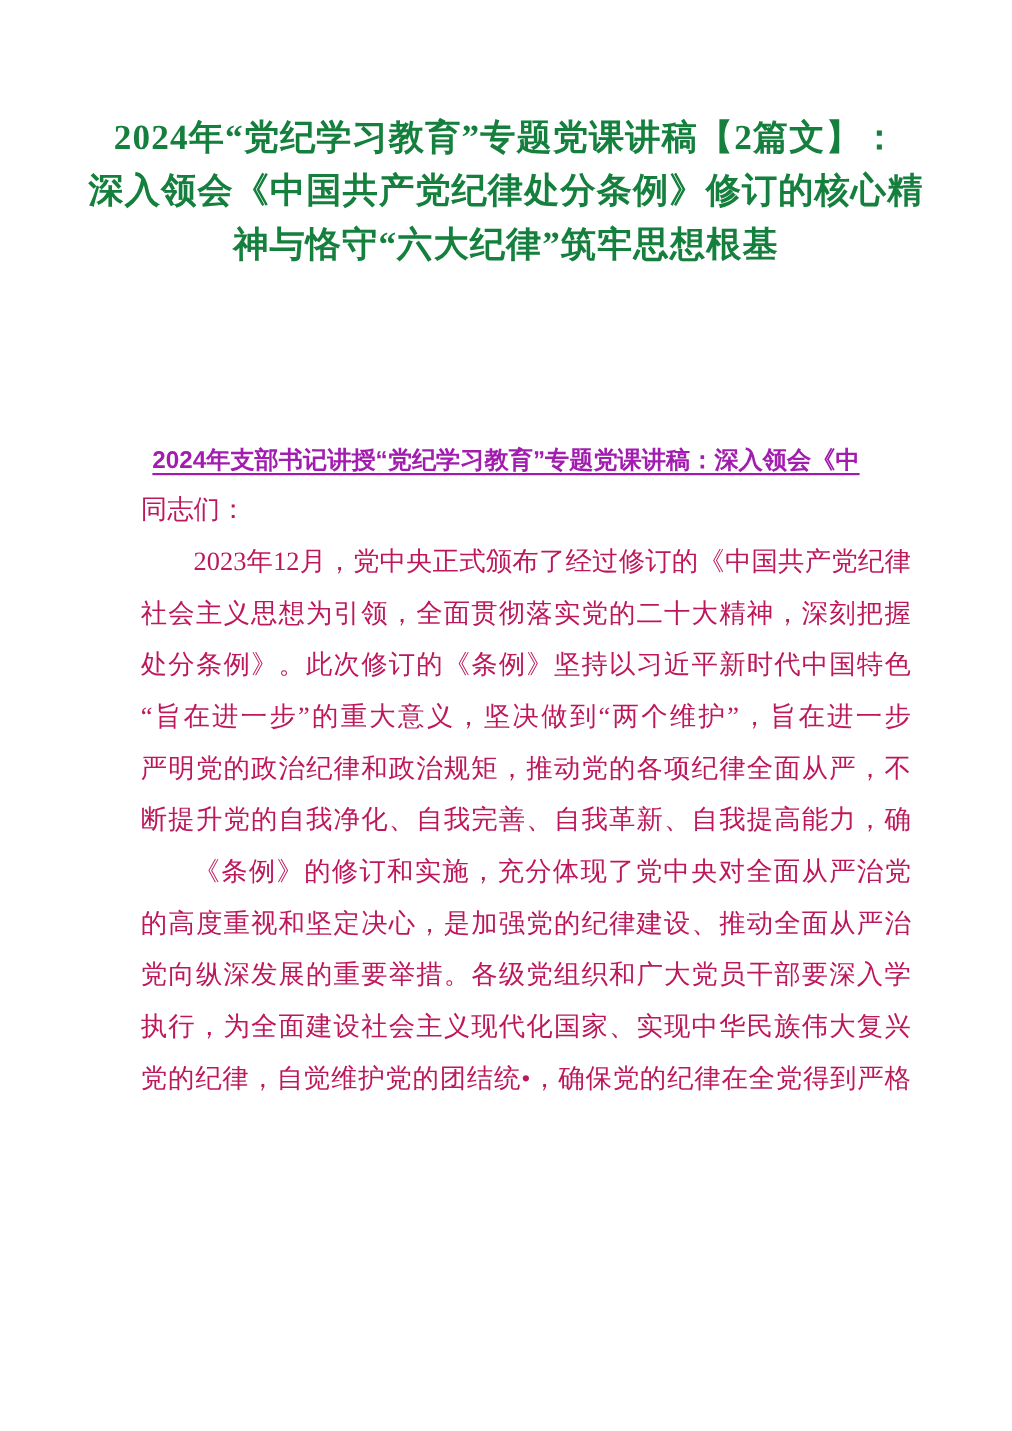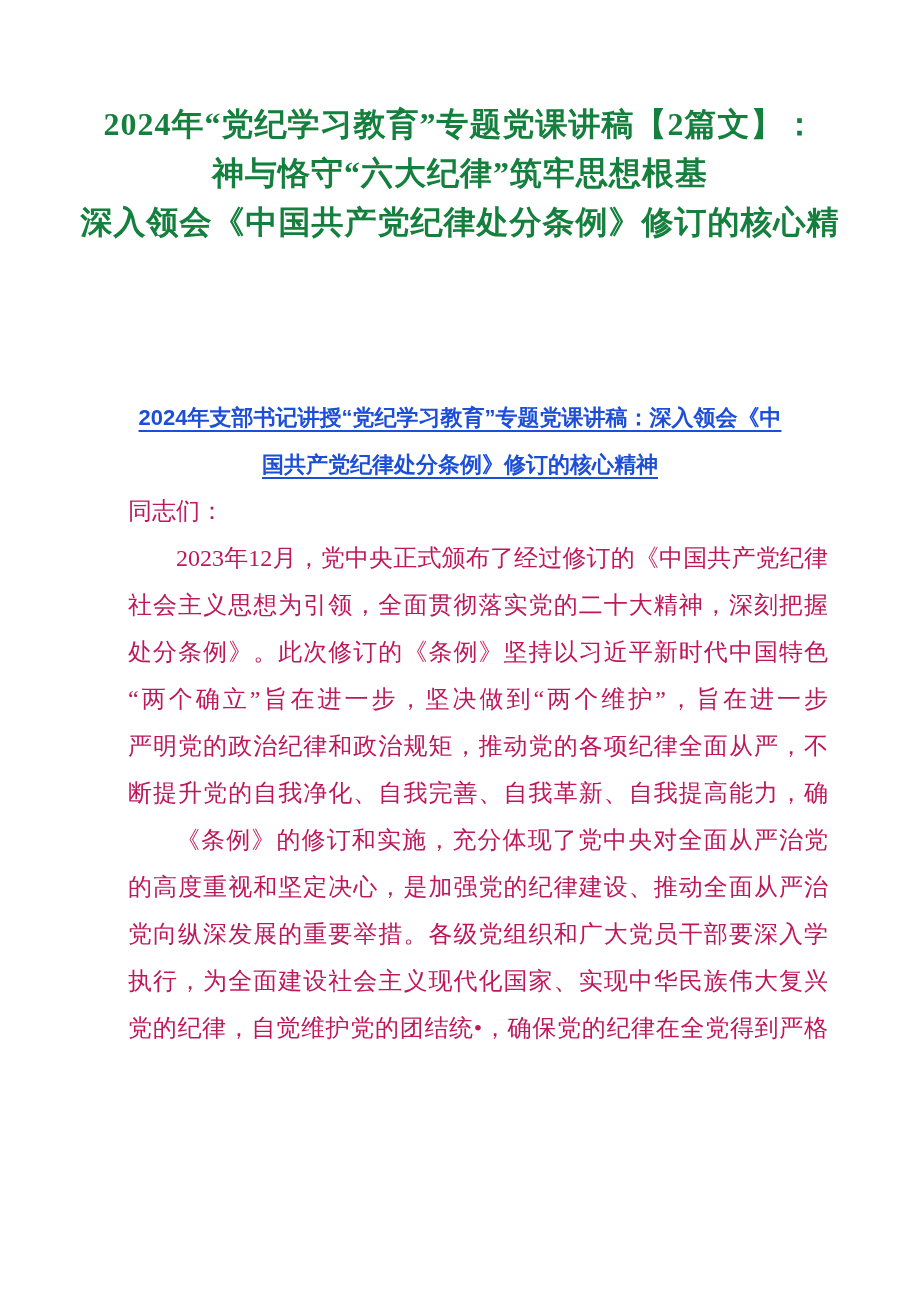--- a/index.html
+++ b/index.html
@@ -27,21 +27,21 @@
     color:#15803d;
   }
   
   .section-heading{
     margin:147px 60px 0 60px;
     text-align:center;
     font-family:"Liberation Sans","DejaVu Sans",sans-serif;
     font-weight:bold;
     font-size:22px;
     line-height:47px;
-    color:#1d4ed8;
+    color:#a21caf;
   }
   .section-heading .hl span{
     text-decoration:underline;
     text-decoration-thickness:2px;
     text-underline-offset:5px;
   }
   
   .doc-body{
     margin:0 92px 0 128px; 
     font-size:24px;
@@ -62,33 +62,32 @@
   .body-line.ind{
     text-indent:2em;
   }
 </style>
 </head>
 <body>
 
 <div class="page">
   <div class="doc-title" id="doc-title">
       <div class="tl">2024年“党纪学习教育”专题党课讲稿【2篇文】：</div>
+      <div class="tl">深入领会《中国共产党纪律处分条例》修订的核心精</div>
       <div class="tl">神与恪守“六大纪律”筑牢思想根基</div>
-      <div class="tl">深入领会《中国共产党纪律处分条例》修订的核心精</div>
     </div>
   <div class="section-heading" id="section-heading">
       <div class="hl"><span>2024年支部书记讲授“党纪学习教育”专题党课讲稿：深入领会《中</span></div>
-      <div class="hl"><span>国共产党纪律处分条例》修订的核心精神</span></div>
     </div>
   <div class="doc-body" id="doc-body">
       <div class="body-line noj">同志们：</div>
       <div class="body-line ind">2023年12月，党中央正式颁布了经过修订的《中国共产党纪律</div>
       <div class="body-line">社会主义思想为引领，全面贯彻落实党的二十大精神，深刻把握</div>
       <div class="body-line">处分条例》。此次修订的《条例》坚持以习近平新时代中国特色</div>
-      <div class="body-line">“两个确立”旨在进一步，坚决做到“两个维护”，旨在进一步</div>
+      <div class="body-line">“旨在进一步”的重大意义，坚决做到“两个维护”，旨在进一步</div>
       <div class="body-line">严明党的政治纪律和政治规矩，推动党的各项纪律全面从严，不</div>
       <div class="body-line">断提升党的自我净化、自我完善、自我革新、自我提高能力，确</div>
       <div class="body-line ind">《条例》的修订和实施，充分体现了党中央对全面从严治党</div>
       <div class="body-line">的高度重视和坚定决心，是加强党的纪律建设、推动全面从严治</div>
       <div class="body-line">党向纵深发展的重要举措。各级党组织和广大党员干部要深入学</div>
       <div class="body-line">执行，为全面建设社会主义现代化国家、实现中华民族伟大复兴</div>
       <div class="body-line">党的纪律，自觉维护党的团结统•，确保党的纪律在全党得到严格</div>
     </div>
 </div>
 

